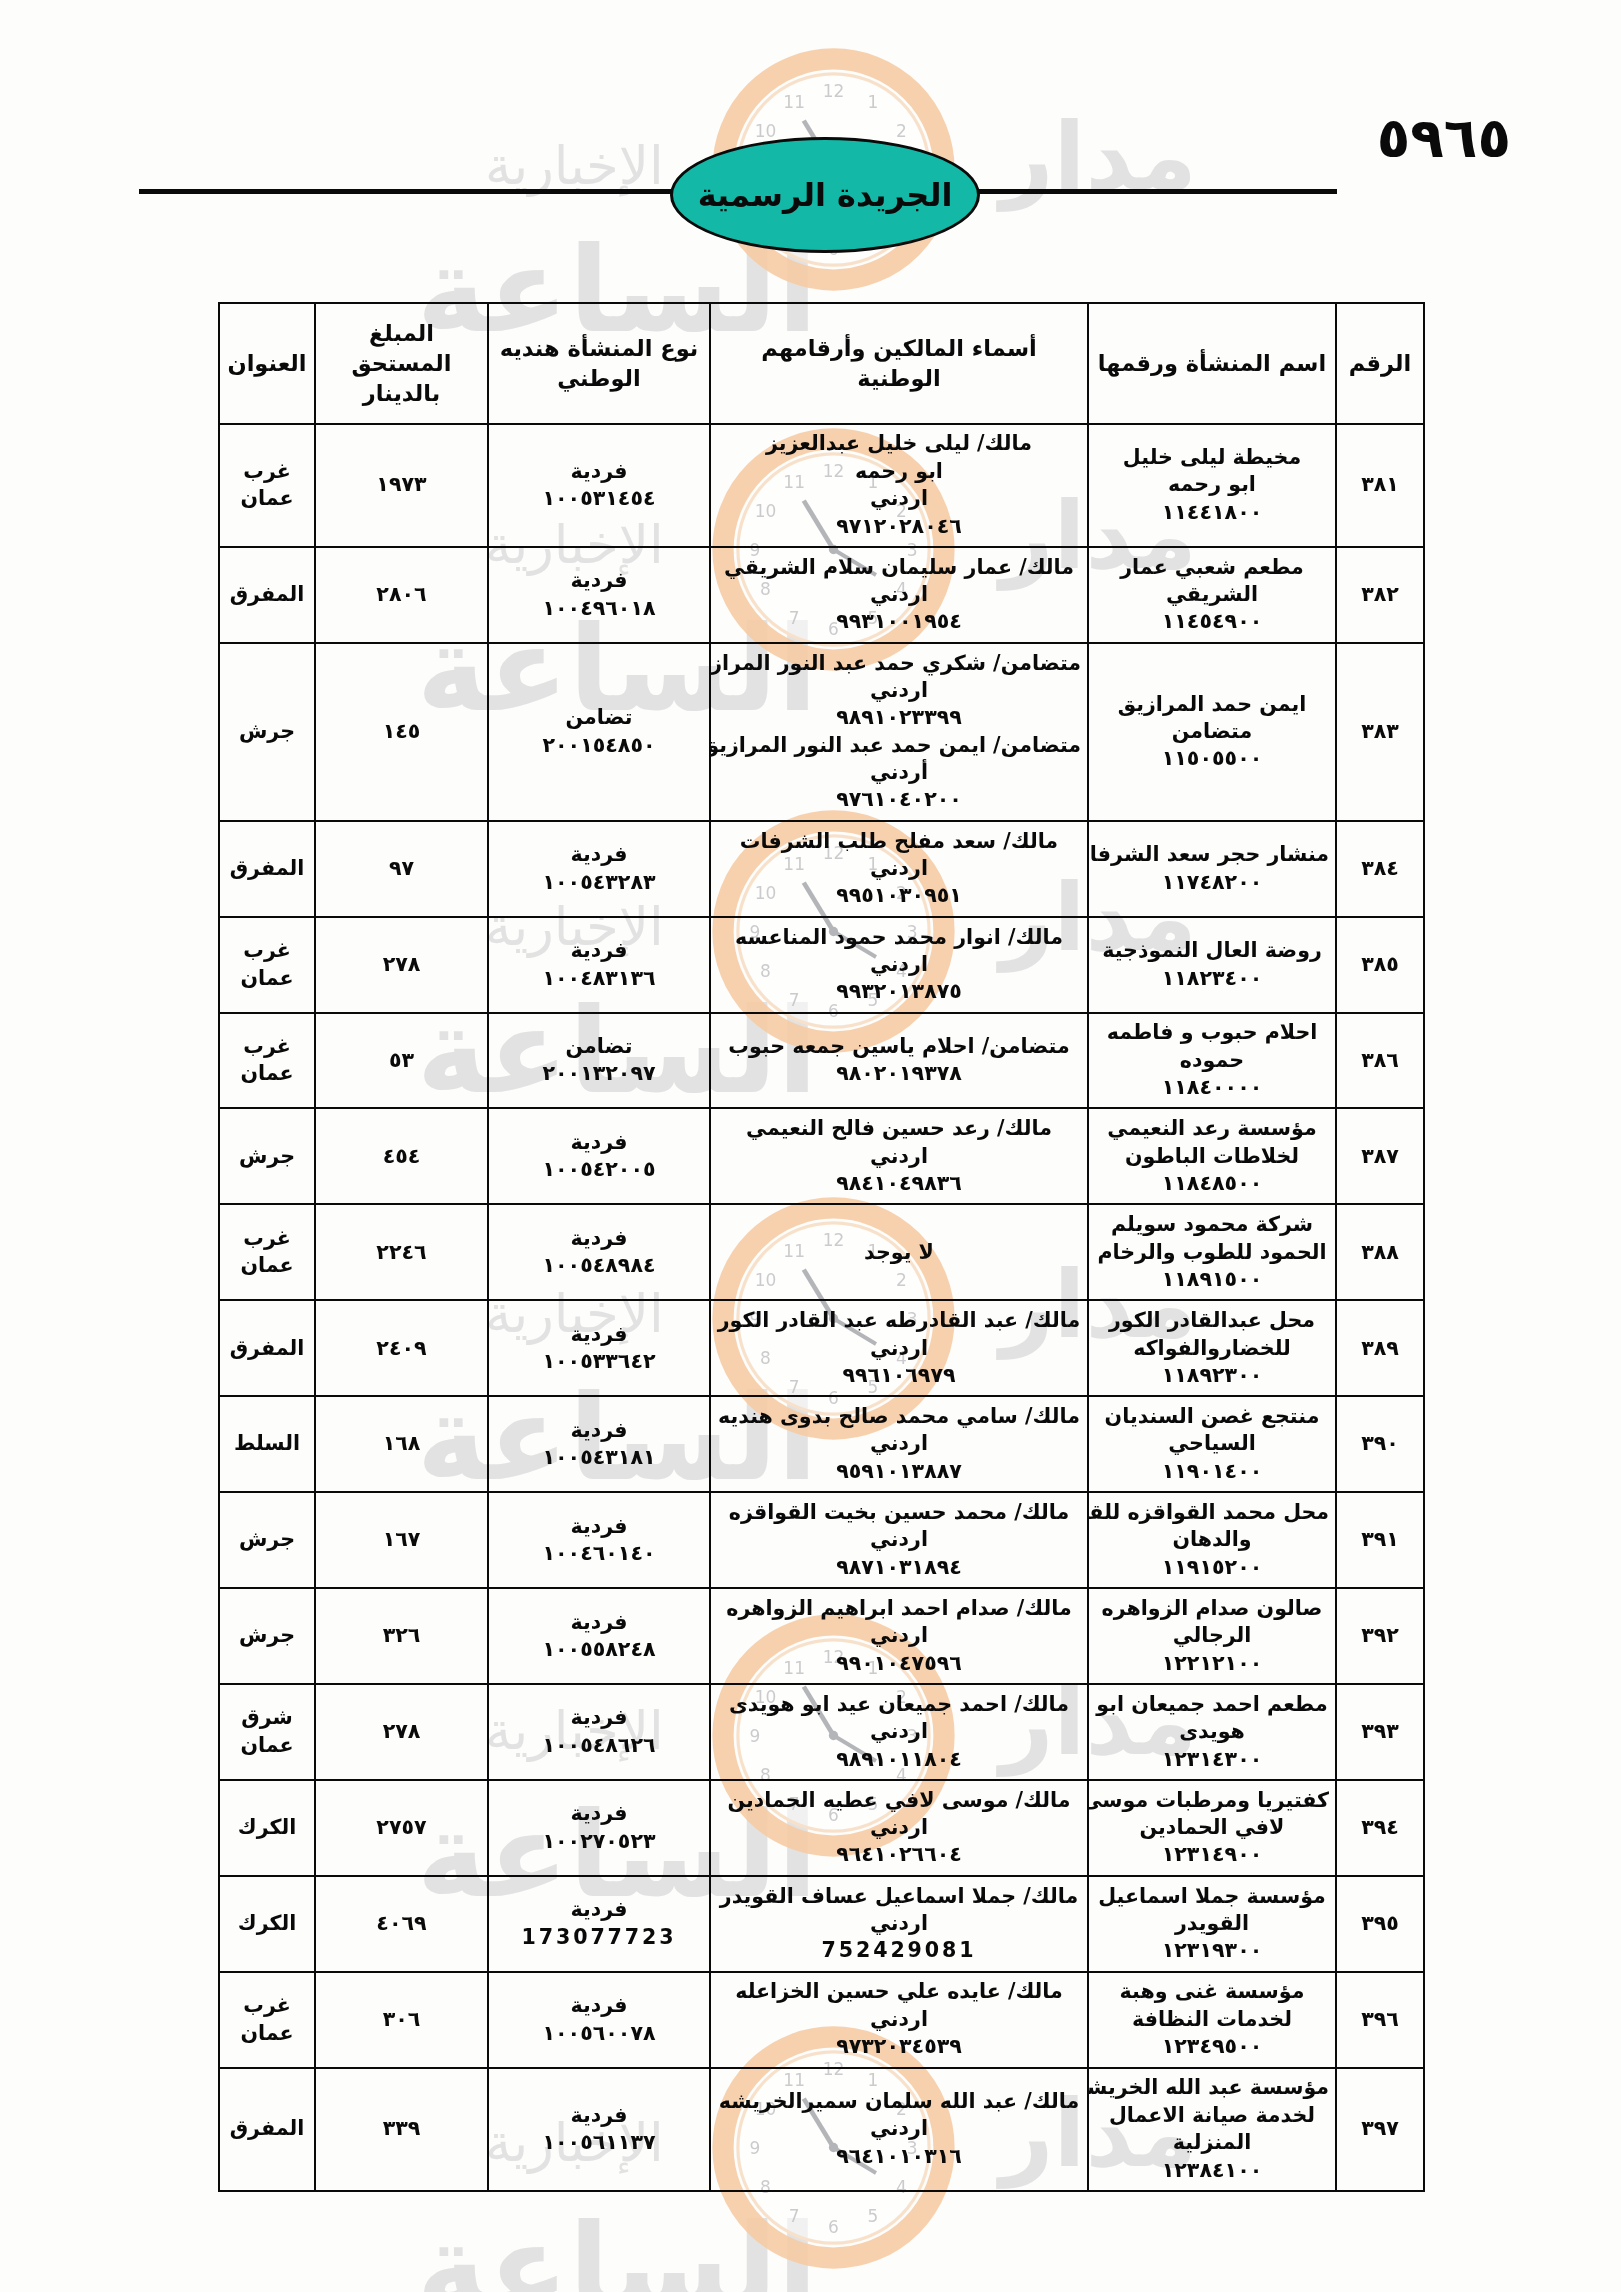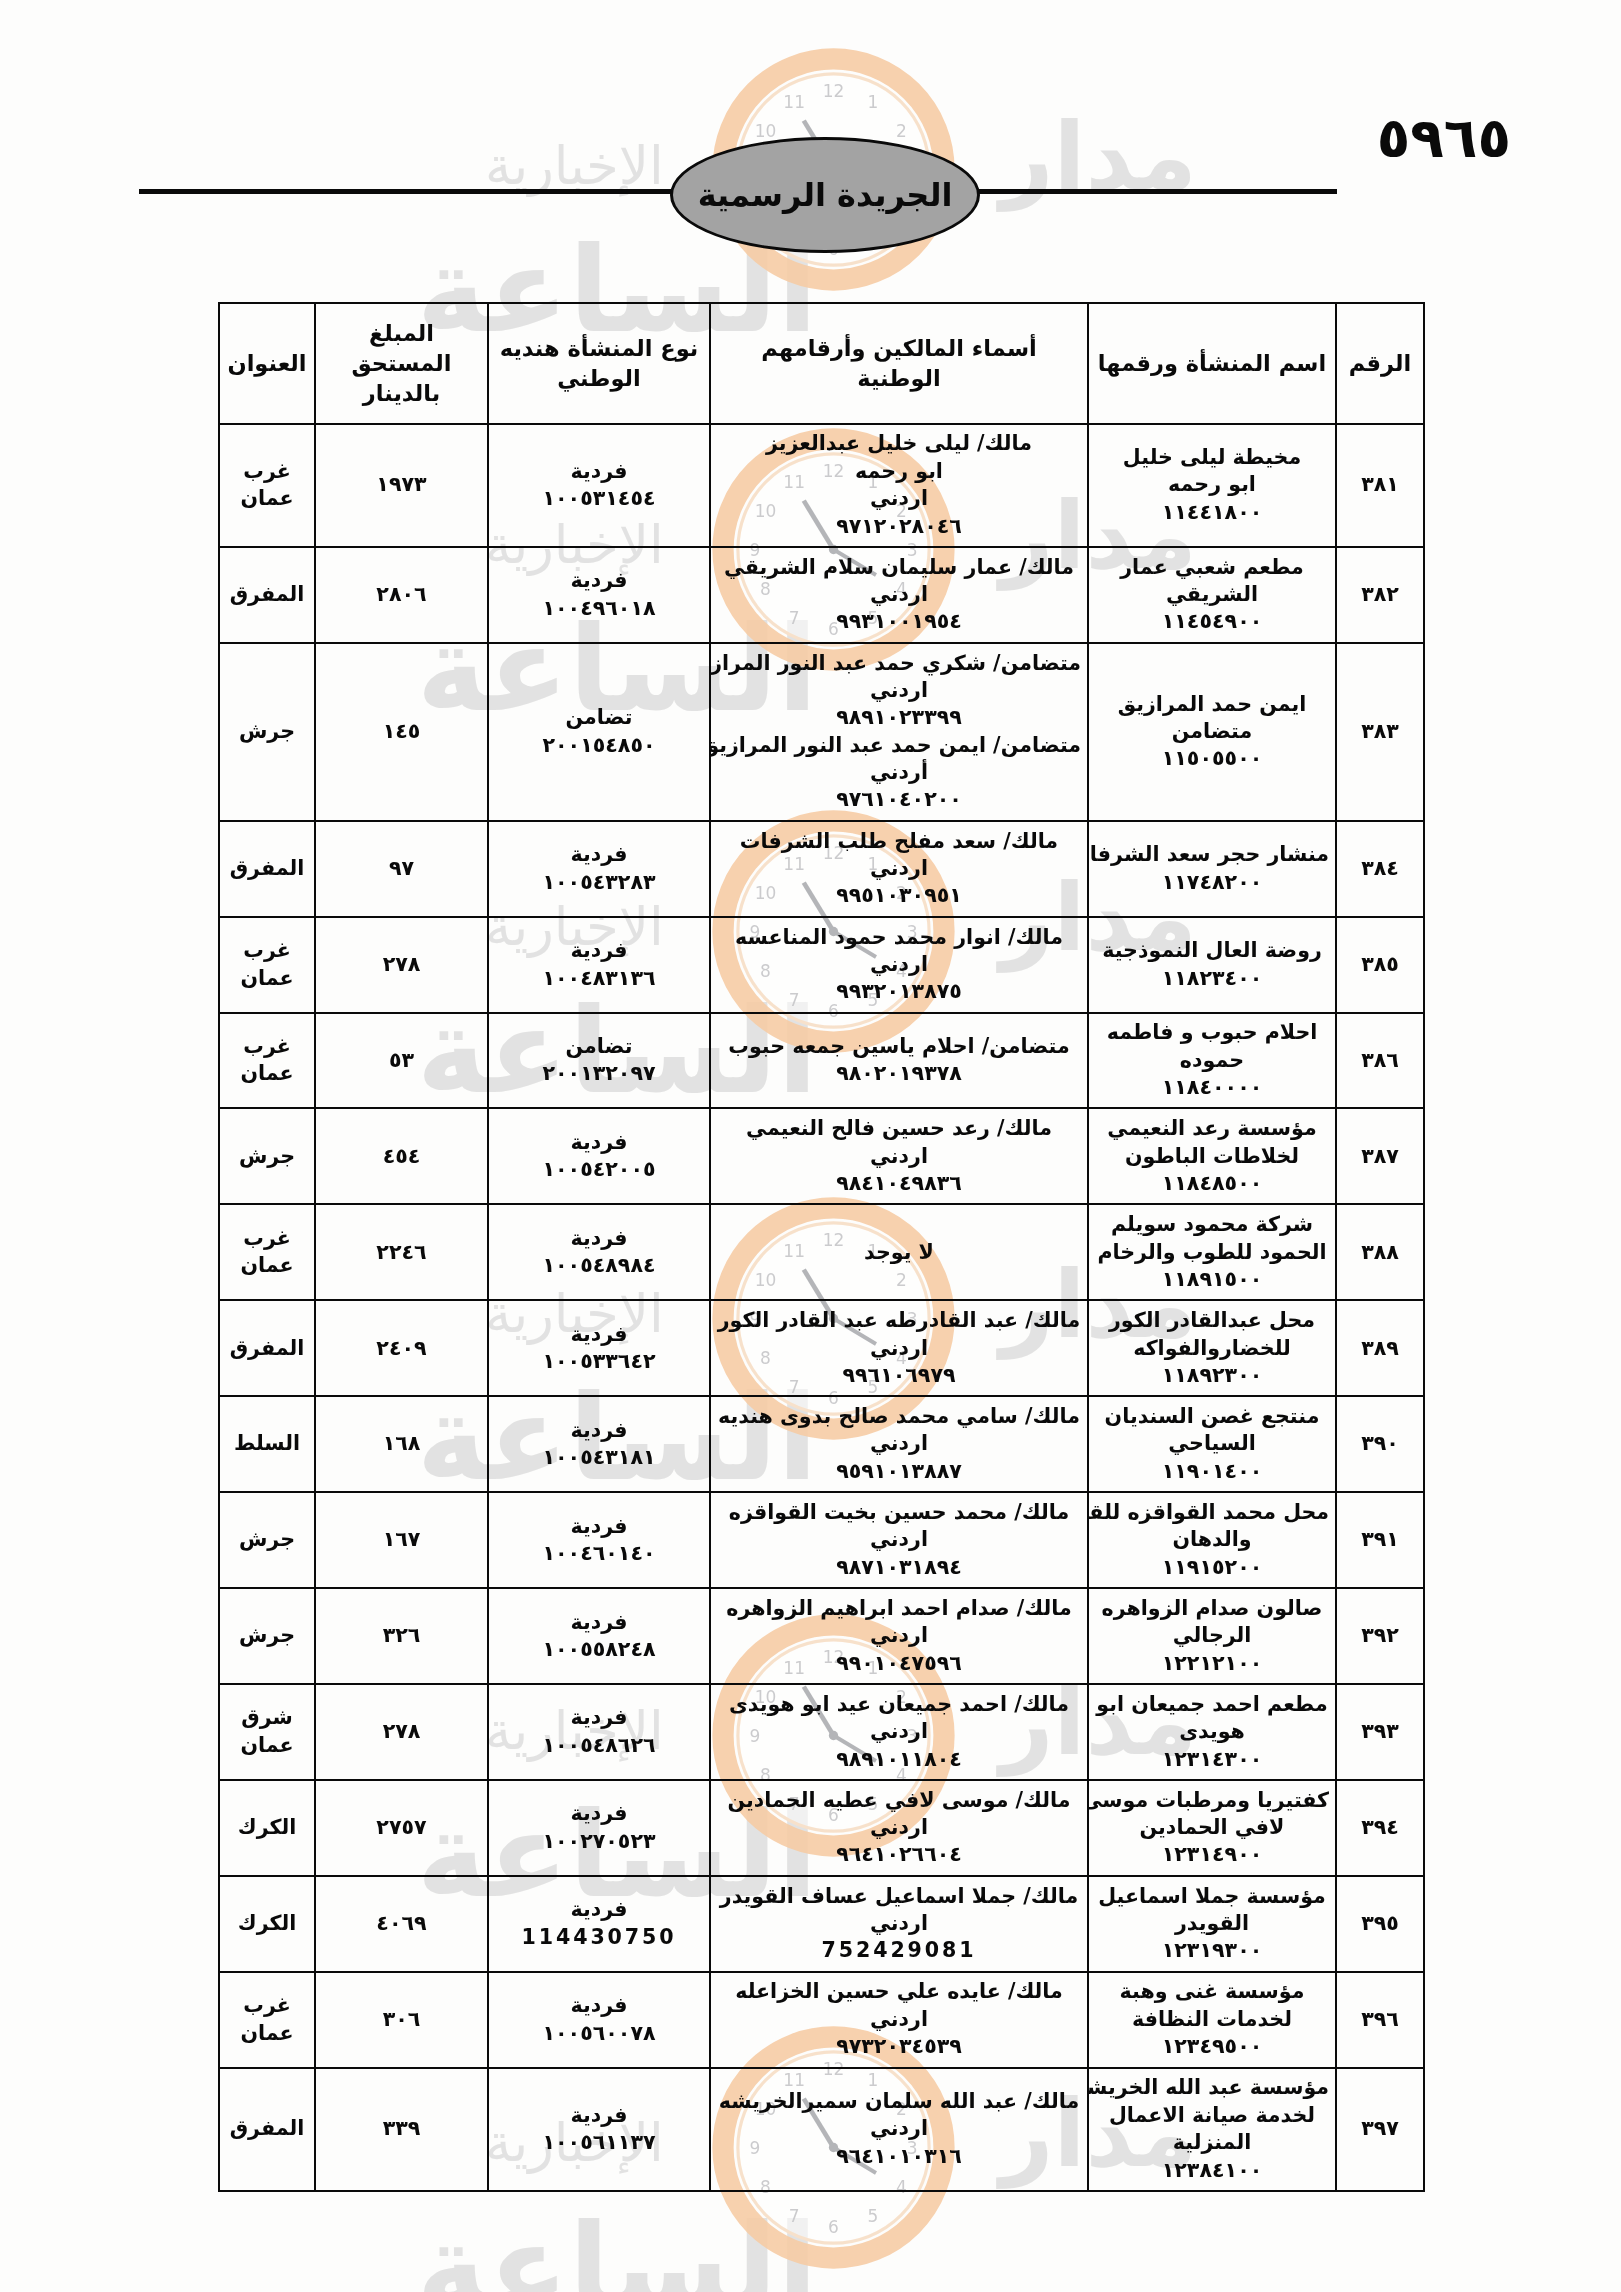--- a/index.html
+++ b/index.html
@@ -58,21 +58,21 @@
     width: 1198px;
     height: 4.9px;
     background: #0a0a0a;
   }
   .title-oval {
     position: absolute;
     left: 670px;
     top: 137px;
     width: 304px;
     height: 110px;
-    background: #a3a3a3;
+    background: #14b8a6;
     border: 3.9px solid #0a0a0a;
     border-radius: 50%;
     display: flex;
     align-items: center;
     justify-content: center;
     z-index: 2;
   }
   .title-text { font-size: 32px; font-weight: bold; }
 
   
@@ -591,21 +591,21 @@
               <div class="cell-line">القويدر</div>
               <div class="cell-line digits">١٢٣١٩٣٠٠</div>
             </td>
     <td class="c-owners">
               <div class="cell-line">مالك/ جملا اسماعيل عساف القويدر</div>
               <div class="cell-line">اردني</div>
               <div class="cell-line digits">752429081</div>
             </td>
     <td class="c-type">
               <div class="cell-line">فردية</div>
-              <div class="cell-line digits">114430750</div>
+              <div class="cell-line digits">173077723</div>
             </td>
     <td class="c-amount">٤٠٦٩</td>
     <td class="c-address">
               <div class="cell-line">الكرك</div>
             </td>
   </tr>
           <tr>
     <td class="c-rank">٣٩٦</td>
     <td class="c-est">
               <div class="cell-line">مؤسسة غنى وهبة</div>

